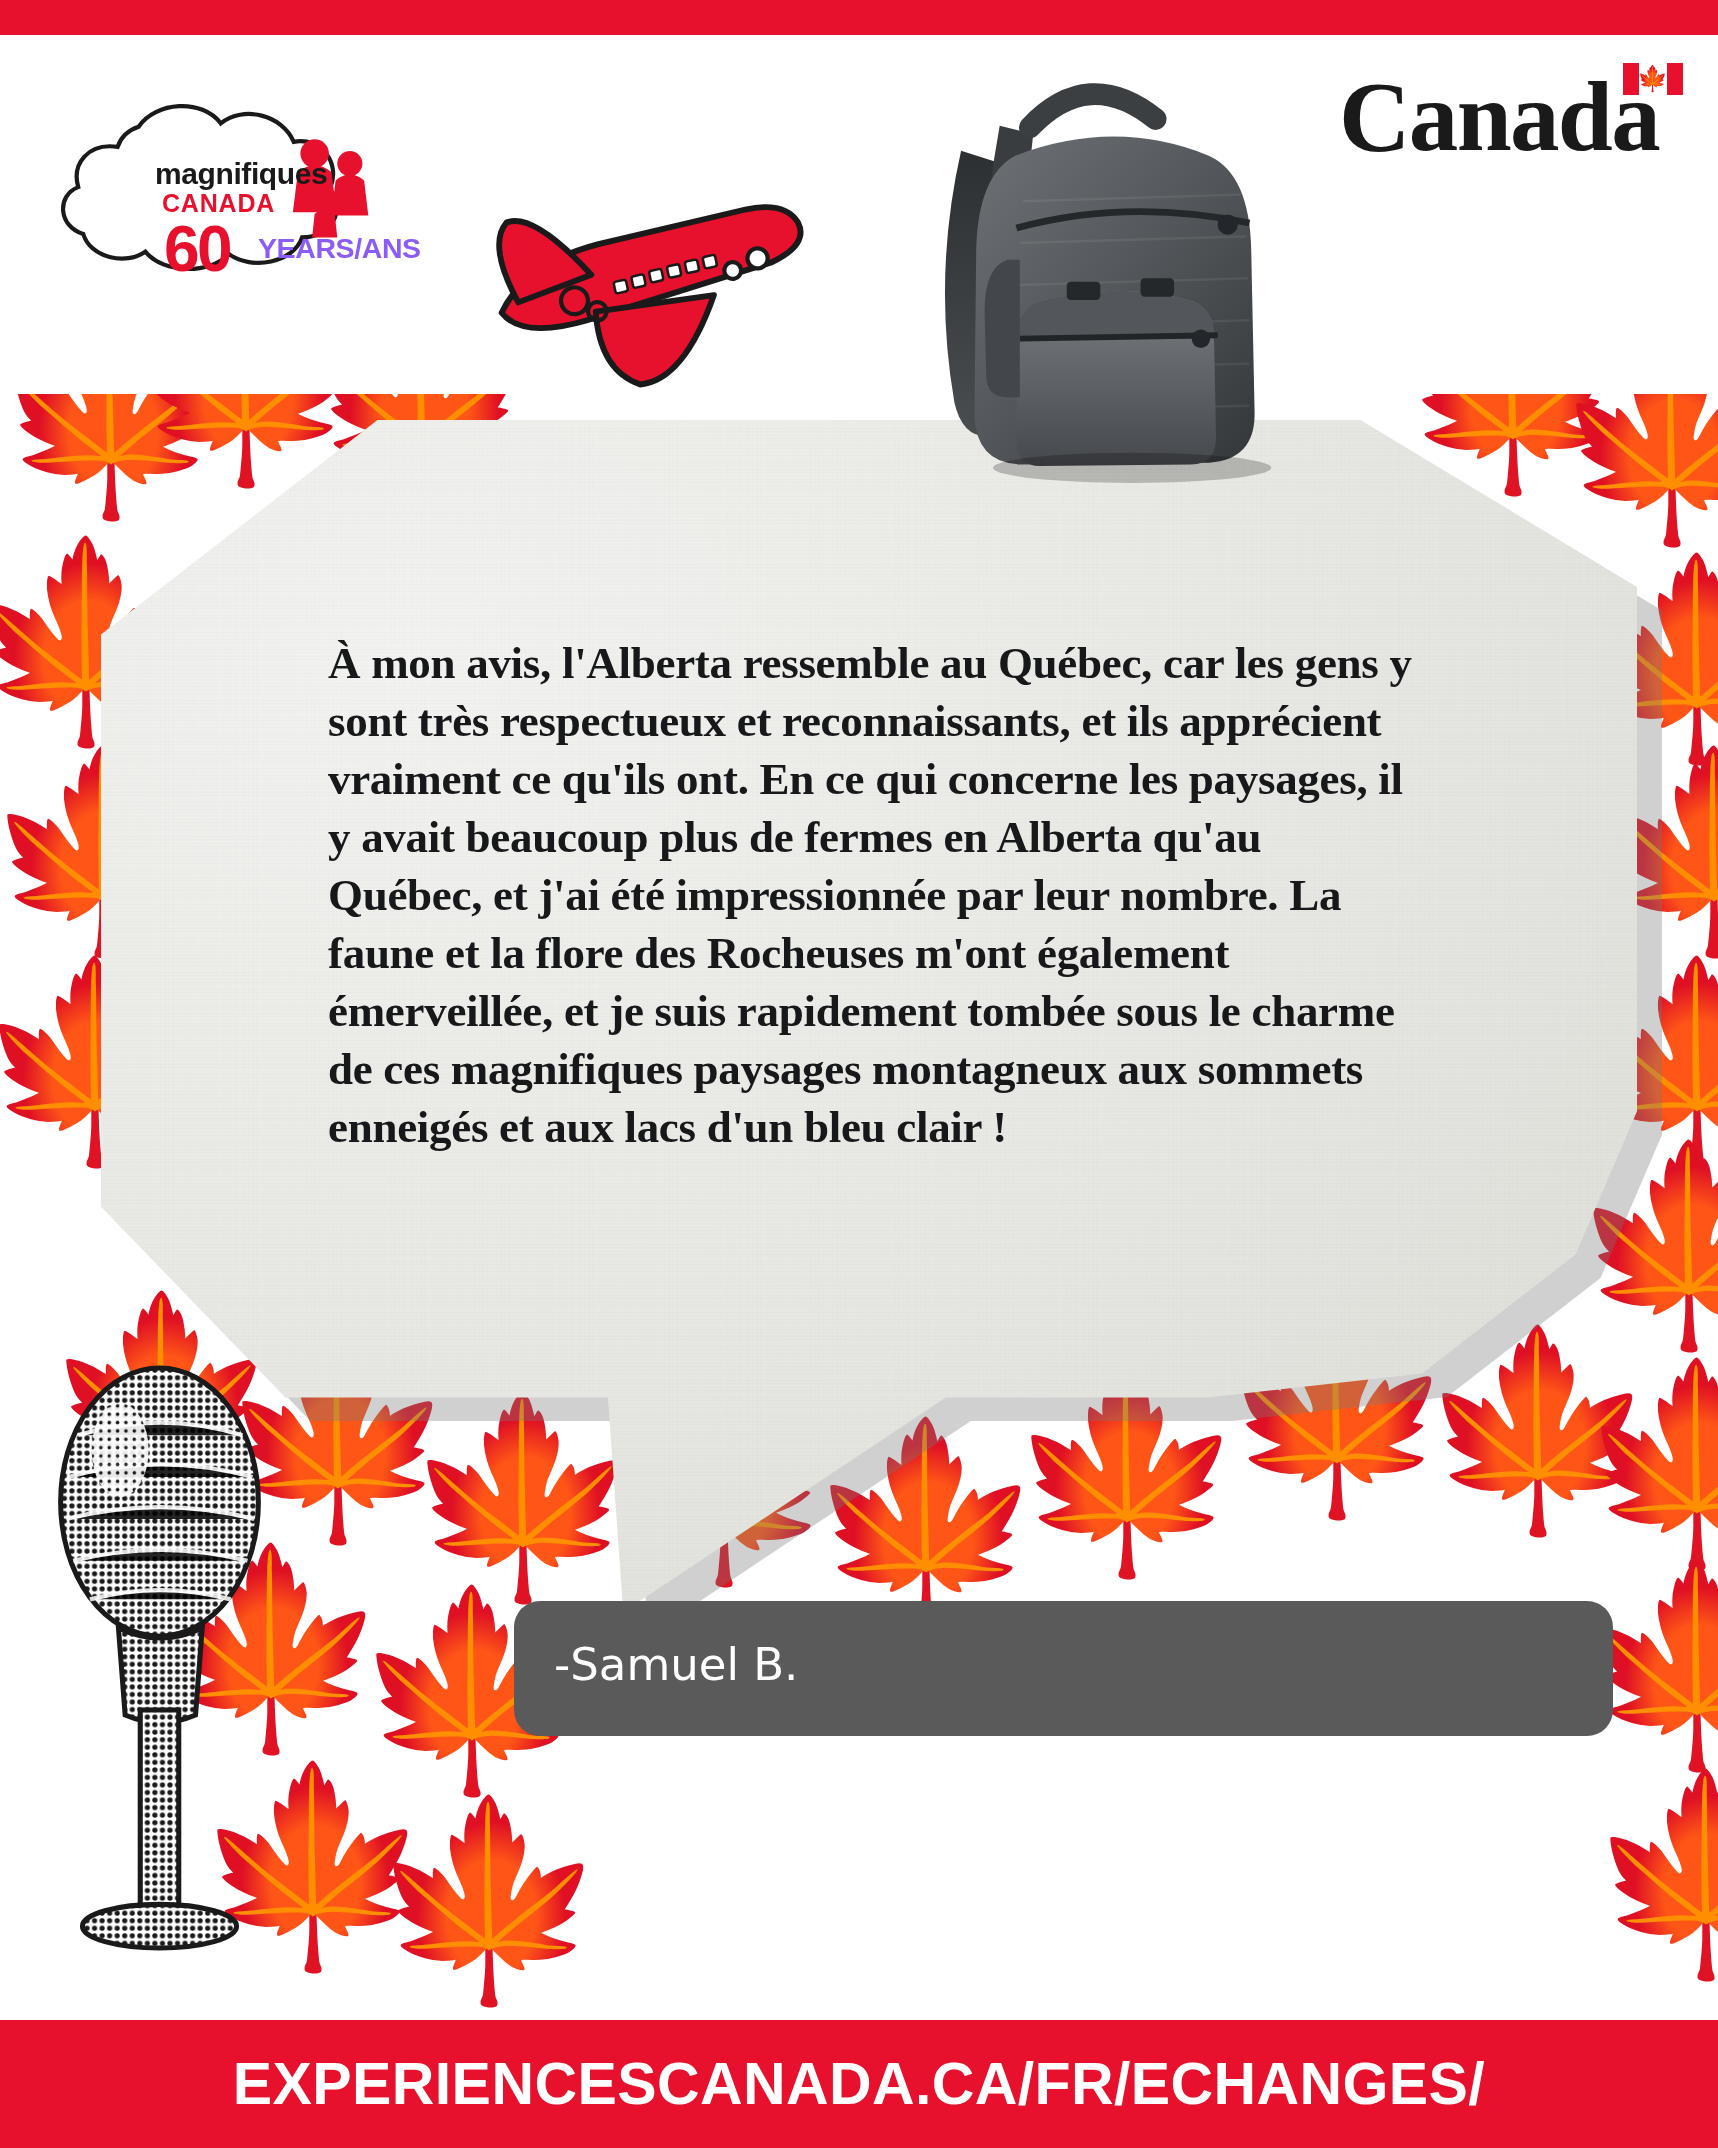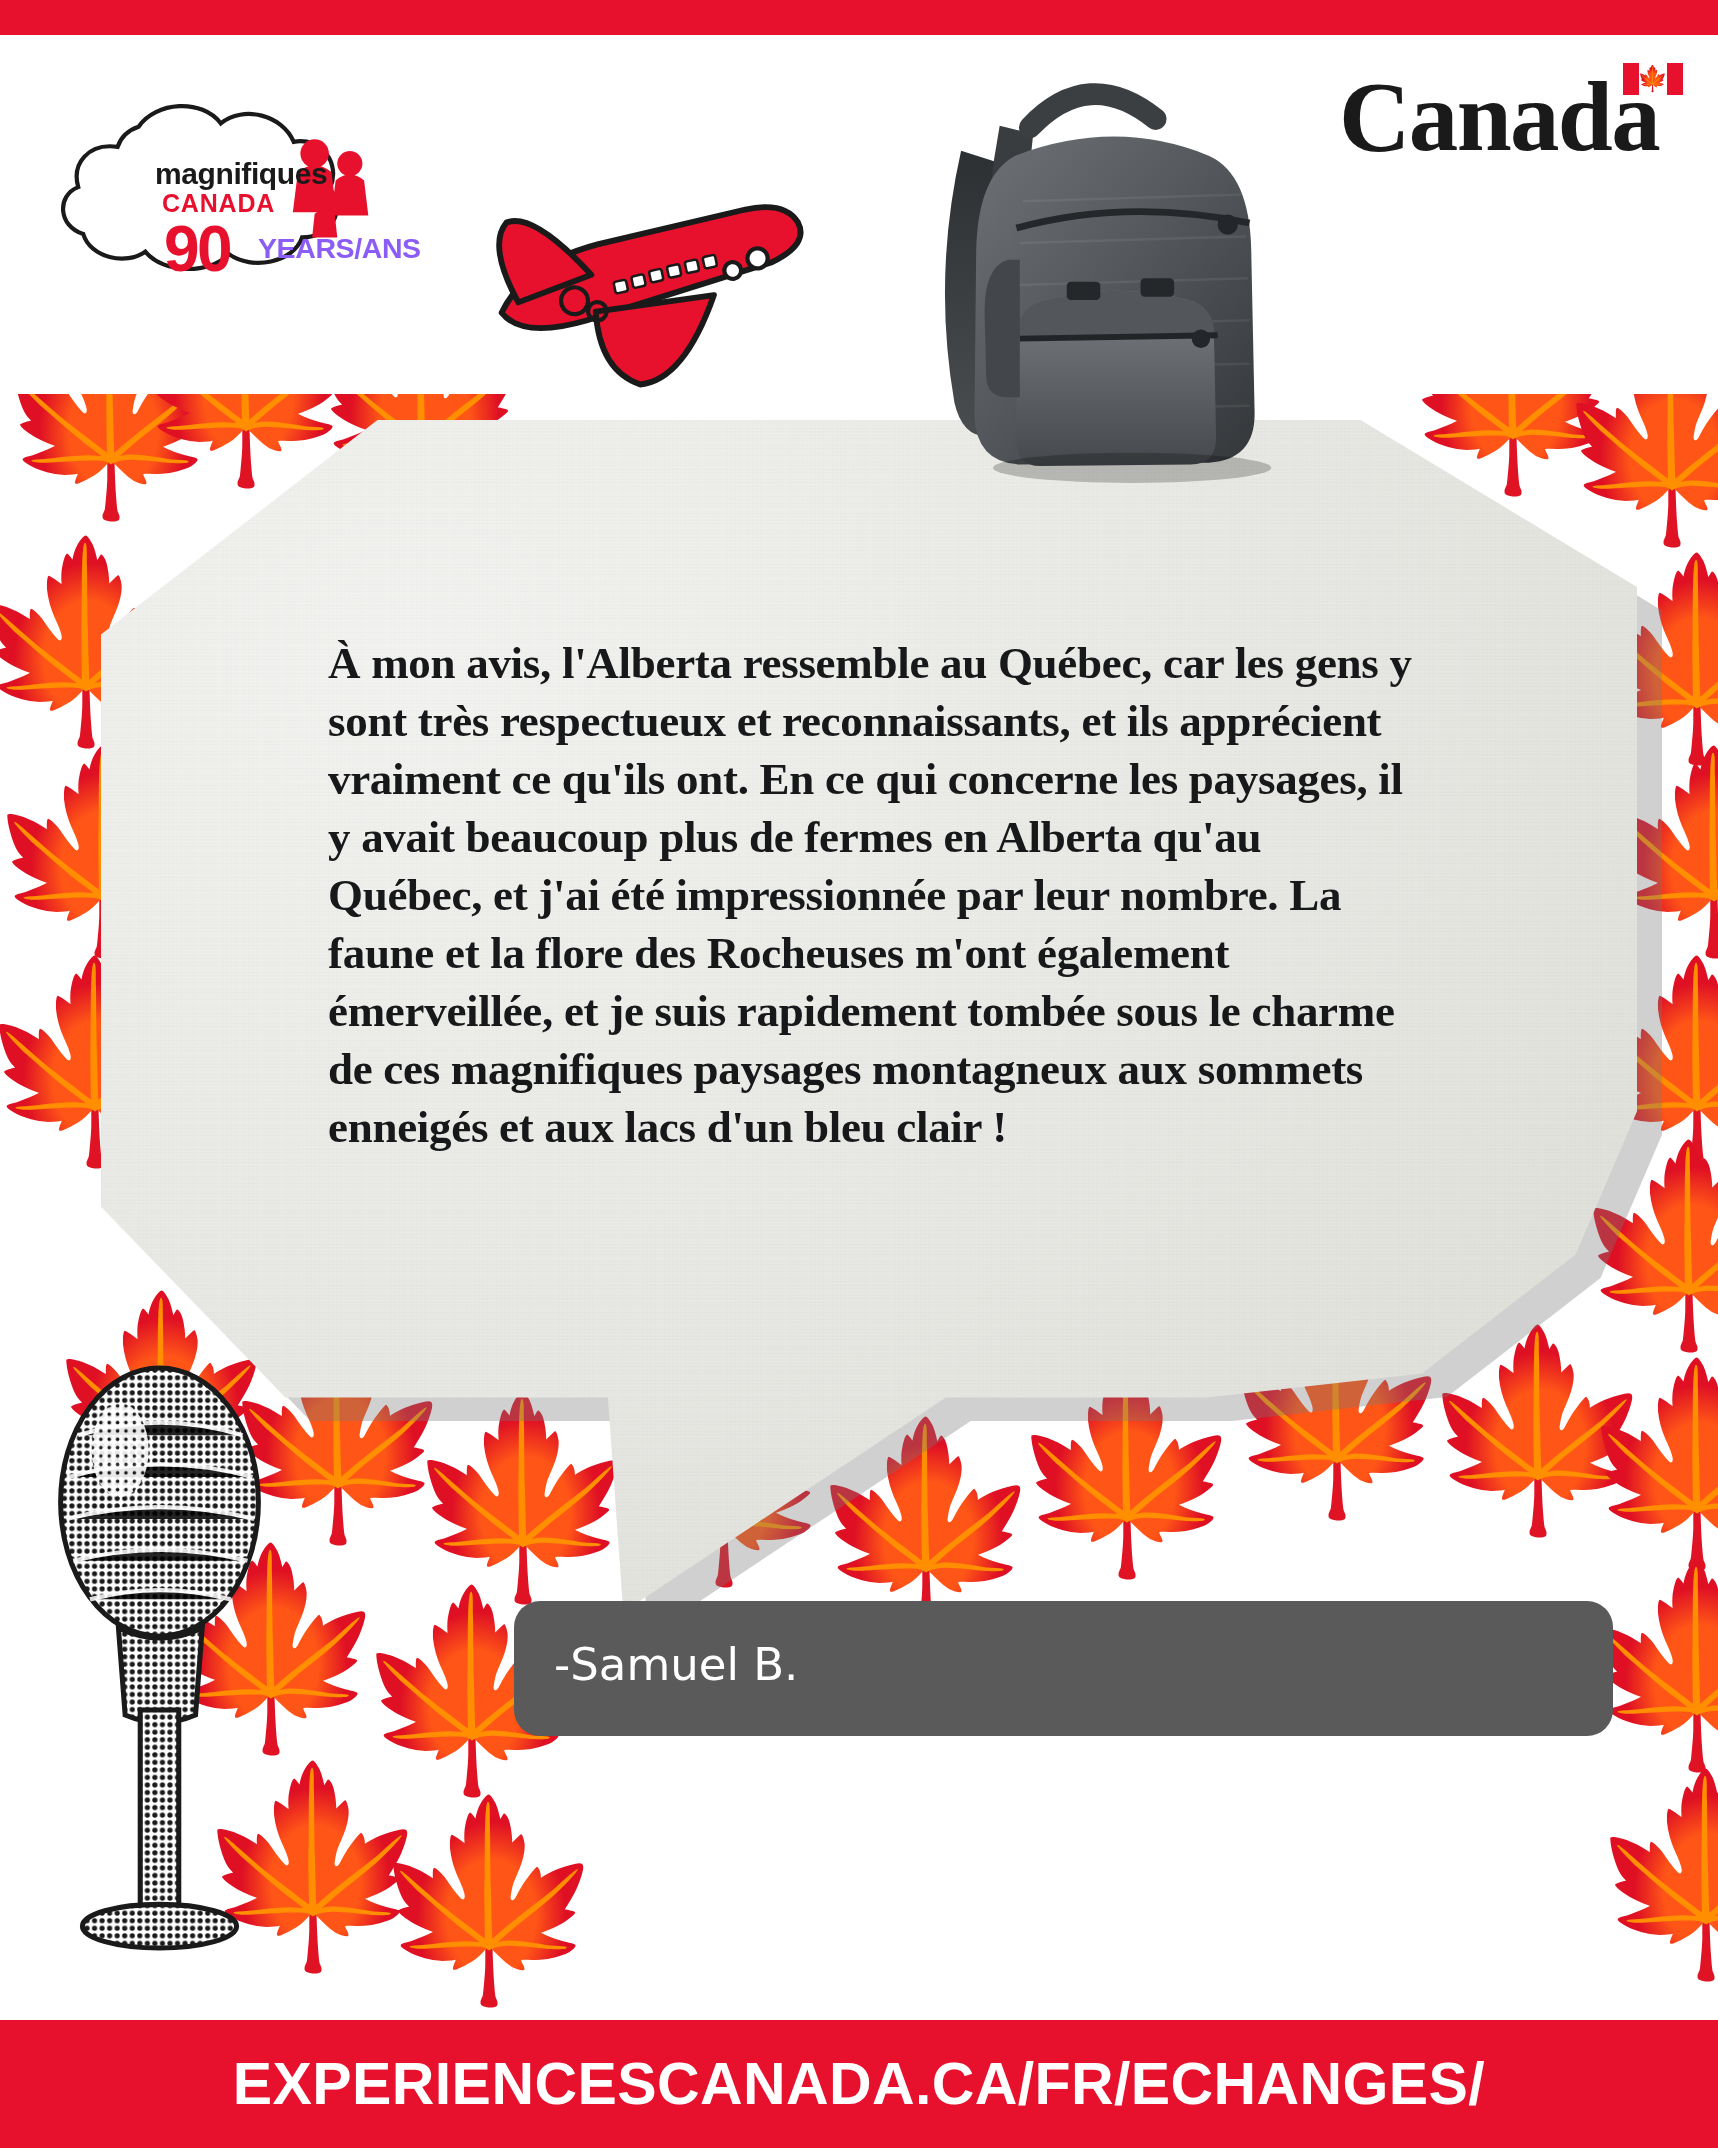--- a/index.html
+++ b/index.html
@@ -318,21 +318,21 @@
       <circle cx="330" cy="128" r="17"></circle>
       <path d="M310 150 q20 -16 40 0 l6 48 h-52 Z"></path>
       <circle cx="372" cy="140" r="15"></circle>
       <path d="M355 160 q17 -14 34 0 l5 42 h-44 Z"></path>
       <circle cx="342" cy="186" r="11"></circle>
       <path d="M330 200 q12 -10 24 0 l3 28 h-30 Z"></path>
     </g>
   </svg>
   <div class="logo-text-exp">magnifiques</div>
   <div class="logo-text-can">CANADA</div>
-  <div class="logo-text-90">90</div>
+  <div class="logo-text-90">60</div>
   <div class="logo-text-years">YEARS/ANS</div>
 </div>
 
 <div class="airplane">
   <svg width="369" height="252" viewBox="0 0 440 300">
     <g transform="rotate(-12 220 150)">
 
       <path d="M40 120 q40 -52 130 -56 l180 -4 q48 0 58 28 q8 28 -40 40 l-230 22 q-80 6 -98 -30 Z" fill="#e8112d" stroke="#1a1a1a" stroke-width="7" stroke-linejoin="round"></path>
 
       <path d="M62 112 q-22 -74 6 -96 q34 -6 86 82 Z" fill="#e8112d" stroke="#1a1a1a" stroke-width="7" stroke-linejoin="round"></path>

